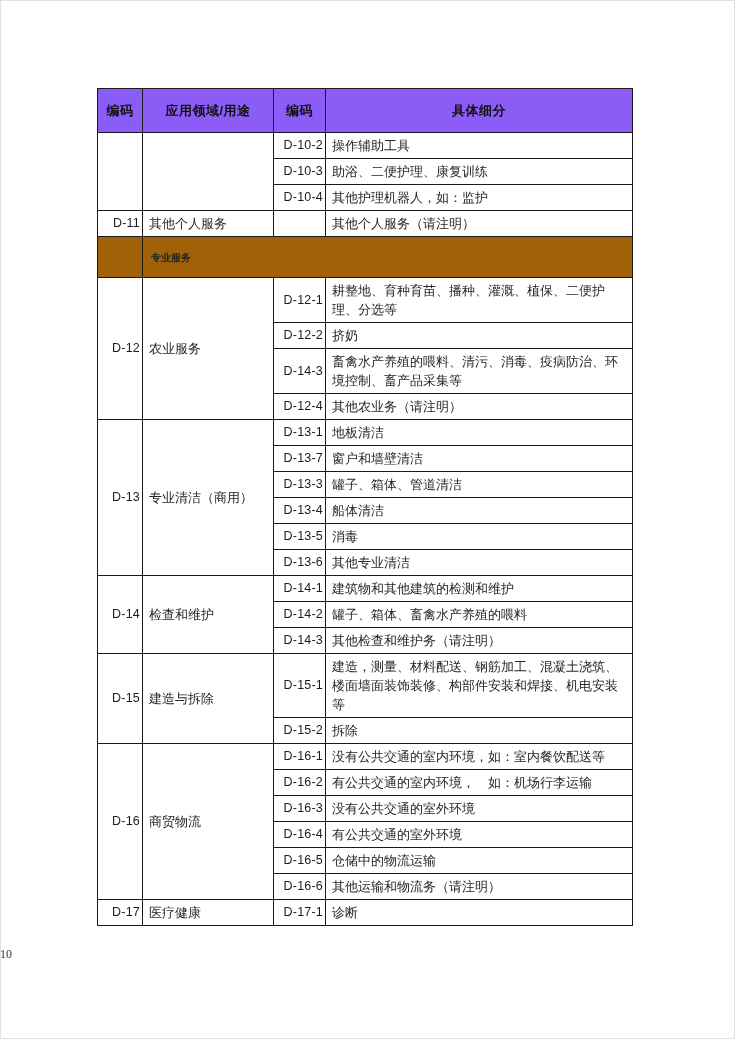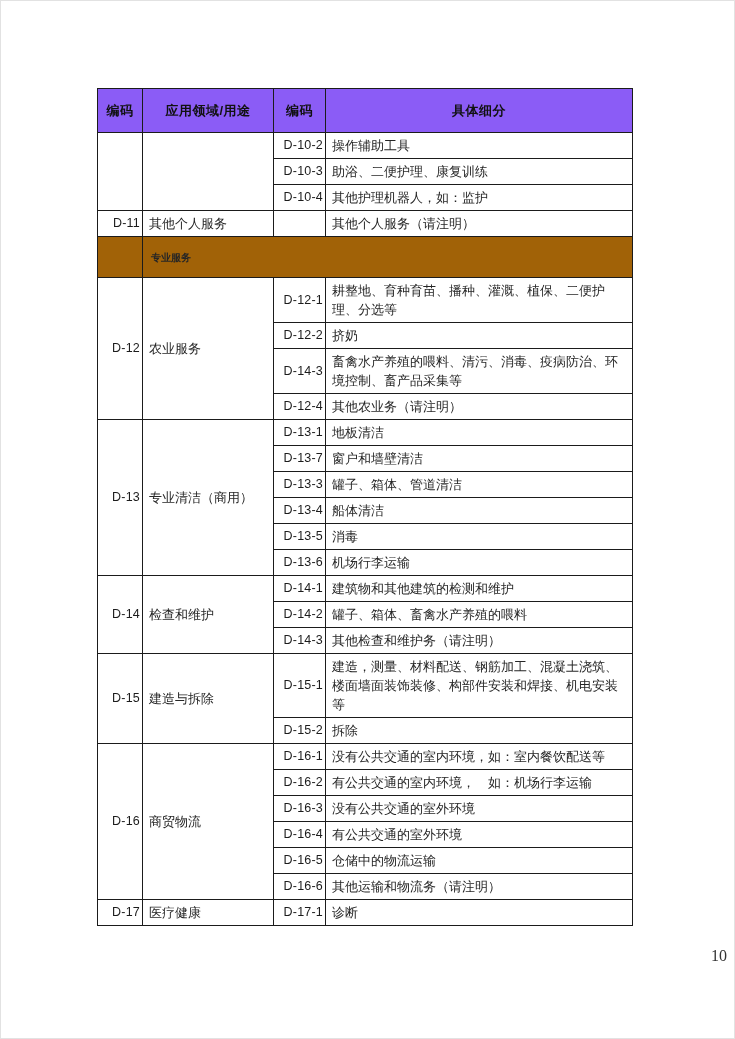--- a/index.html
+++ b/index.html
@@ -52,23 +52,23 @@
   td.detail { white-space:pre-wrap; }
   td.single { height:19px; }
   tr.section-row td {
     background:#a16207;
     height:34px;
     font-weight:bold;
     font-size:10px;
   }
   tr.section-row td.section-label { padding-left:8px; }
   .page-number {
-    position:absolute; left:0; right:8px; top:947px;
-    text-align:right;
-    font-size:16px;
+    position:absolute; left:0; right:0; top:947px;
+    text-align:left;
+    font-size:12px;
     color:#333333;
     font-family:"Liberation Serif", serif;
   }
 </style>
 </head>
 <body>
 
 <div class="page">
 
   <table class="classification">
@@ -146,21 +146,21 @@
         <tr>
           <td class="code single">D-13-4</td>
           <td class="detail">船体清洁</td>
         </tr>
         <tr>
           <td class="code single">D-13-5</td>
           <td class="detail">消毒</td>
         </tr>
         <tr>
           <td class="code single">D-13-6</td>
-          <td class="detail">机场行李运输</td>
+          <td class="detail">其他专业清洁</td>
         </tr>
         <tr>
           <td class="group-code" rowspan="3">D-14</td>
           <td class="group-label" rowspan="3">检查和维护</td>
           <td class="code single">D-14-1</td>
           <td class="detail">建筑物和其他建筑的检测和维护</td>
         </tr>
         <tr>
           <td class="code single">D-14-2</td>
           <td class="detail">罐子、箱体、畜禽水产养殖的喂料</td>

